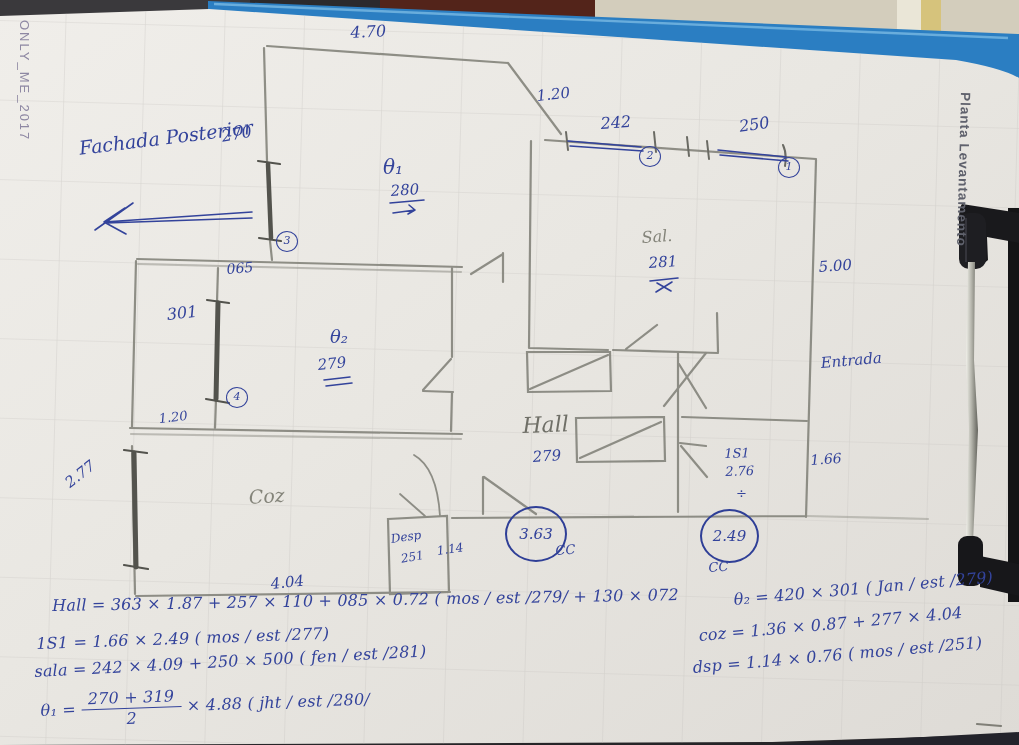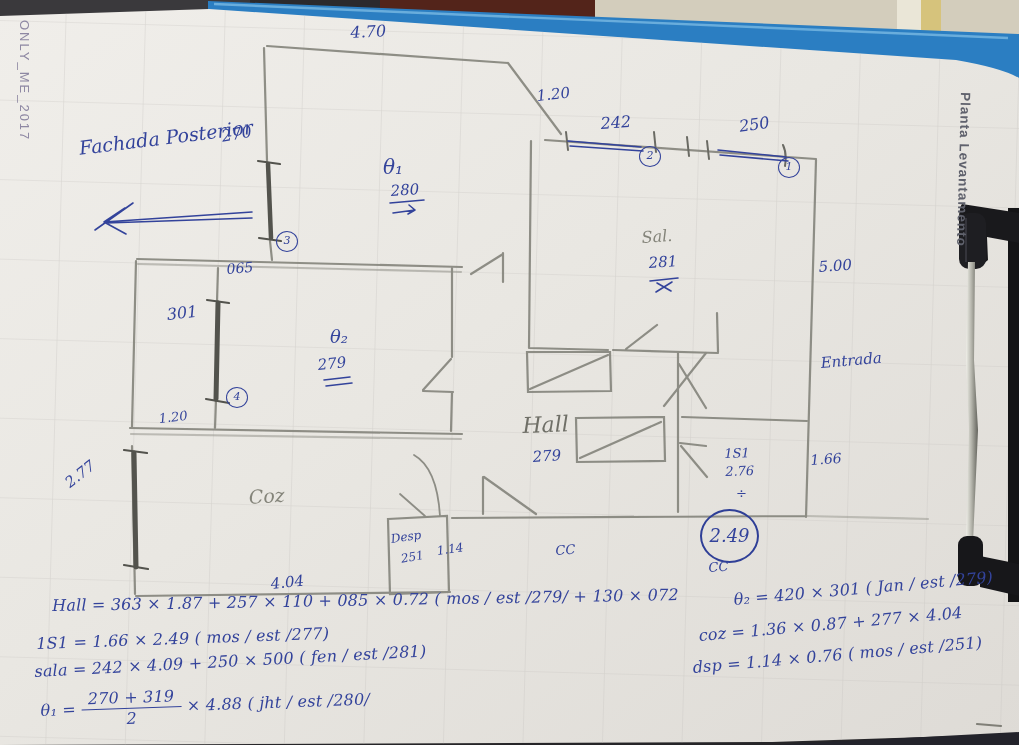--- a/index.html
+++ b/index.html
@@ -150,21 +150,22 @@
       <div class="lbl ink" style="left: 724px; top: 447px; font-size: 13px; transform: rotate(-2deg);">1S1</div>
       <div class="lbl ink" style="left: 725px; top: 465px; font-size: 13px; transform: rotate(-2deg);">2.76</div>
       <div class="lbl ink" style="left: 736px; top: 487px; font-size: 13px;">÷</div>
       <div class="lbl ink" style="left: 810px; top: 453px; font-size: 14px; transform: rotate(-4deg);">1.66</div>
       <div class="lbl ink" style="left: 555px; top: 544px; font-size: 13px; transform: rotate(-4deg);">CC</div>
       <div class="lbl ink" style="left: 708px; top: 561px; font-size: 13px; transform: rotate(-4deg);">CC</div>
       <div class="lbl ink circ" style="left: 639px; top: 146px; font-size: 11px;">2</div>
       <div class="lbl ink circ" style="left: 778px; top: 157px; font-size: 11px;">1</div>
       <div class="lbl ink circ" style="left: 276px; top: 231px; font-size: 11px;">3</div>
       <div class="lbl ink circ" style="left: 226px; top: 387px; font-size: 11px;">4</div>
-      <div class="lbl ink circ-big" style="left: 700px; top: 509px; font-size: 18px; width: 55px; height: 50px;">2.49</div>
+      <div class="lbl ink circ-big" style="left: 505px; top: 506px; font-size: 15px; width: 58px; height: 52px;">3.63</div>
+      <div class="lbl ink circ-big" style="left: 700px; top: 509px; font-size: 15px; width: 55px; height: 50px;">2.49</div>
       <div class="lbl ink eq" style="left: 52px; top: 597px; font-size: 16px; transform: rotate(-1deg);">Hall = 363 × 1.87 + 257 × 110 + 085 × 0.72 ( mos / est /279/ + 130 × 072</div>
       <div class="lbl ink eq" style="left: 36px; top: 635px; font-size: 16px; transform: rotate(-2deg);">1S1 = 1.66 × 2.49 ( mos / est /277)</div>
       <div class="lbl ink eq" style="left: 34px; top: 663px; font-size: 16px; transform: rotate(-3deg);">sala = 242 × 4.09 + 250 × 500 ( fen / est /281)</div>
       <div class="lbl ink eq" style="left: 40px; top: 693px; font-size: 16px; transform: rotate(-2deg);">θ₁ = <span class="frac">
           <span class="num">270 + 319</span>
           <span class="den">2</span>
         </span> × 4.88 ( jht / est /280/</div>
       <div class="lbl ink eq" style="left: 733px; top: 591px; font-size: 16px; transform: rotate(-5deg);">θ₂ = 420 × 301 ( Jan / est /279)</div>
       <div class="lbl ink eq" style="left: 698px; top: 627px; font-size: 16px; transform: rotate(-5deg);">coz = 1.36 × 0.87 + 277 × 4.04</div>
       <div class="lbl ink eq" style="left: 692px; top: 659px; font-size: 16px; transform: rotate(-5deg);">dsp = 1.14 × 0.76 ( mos / est /251)</div>

